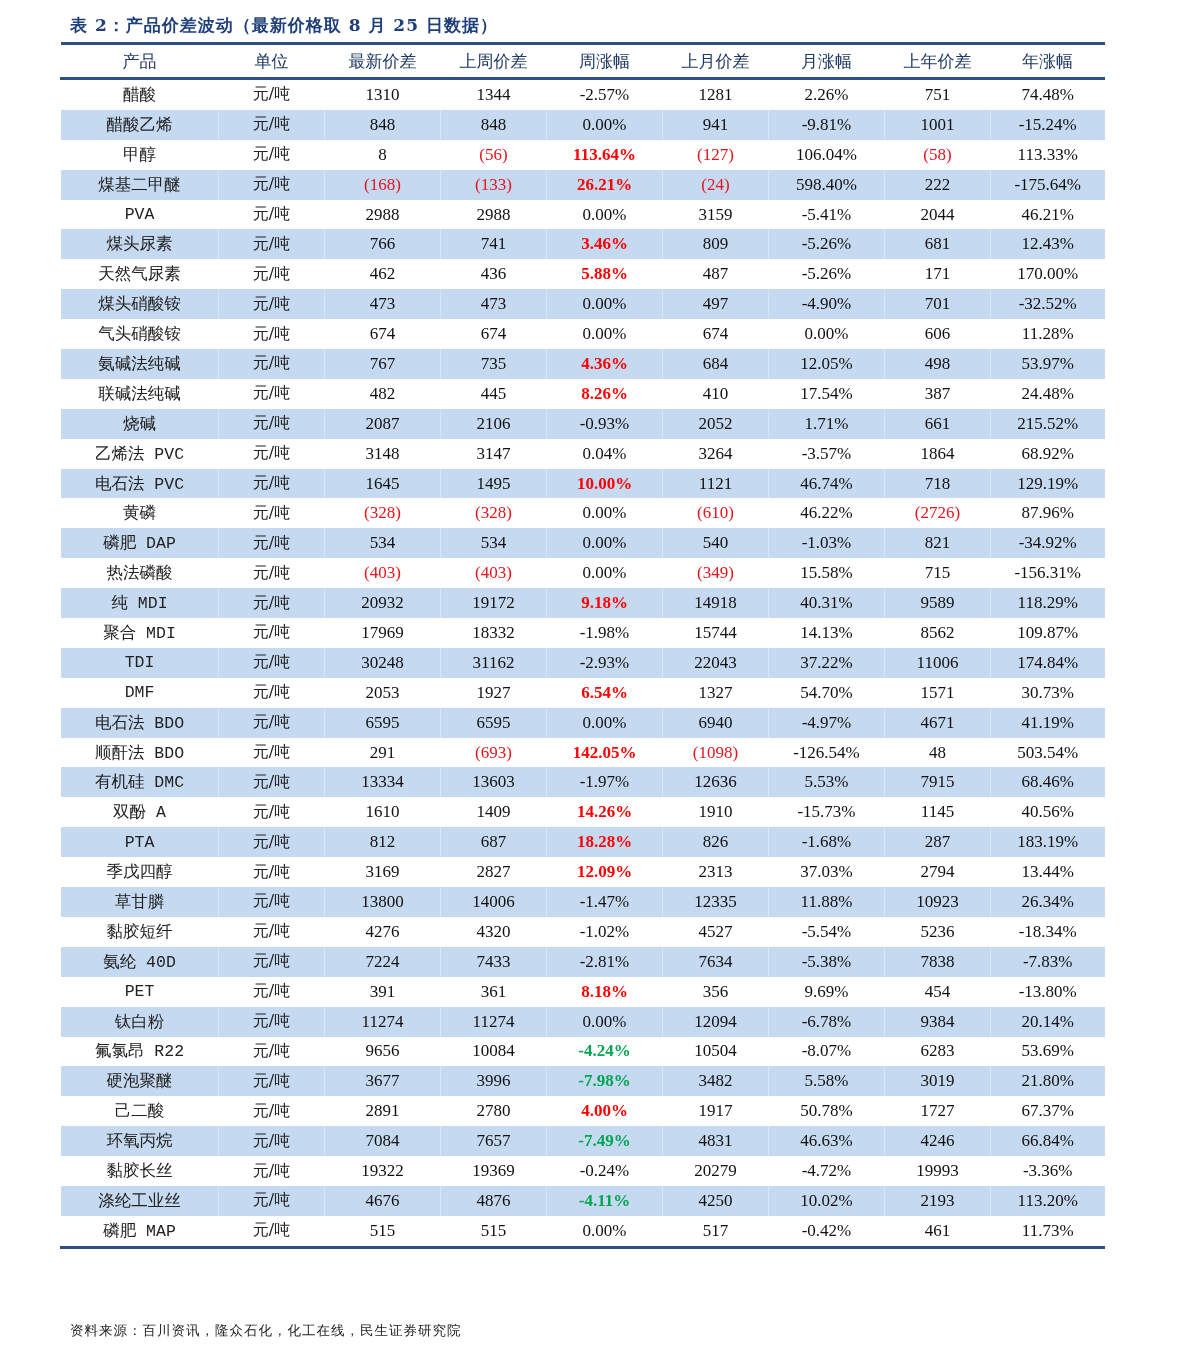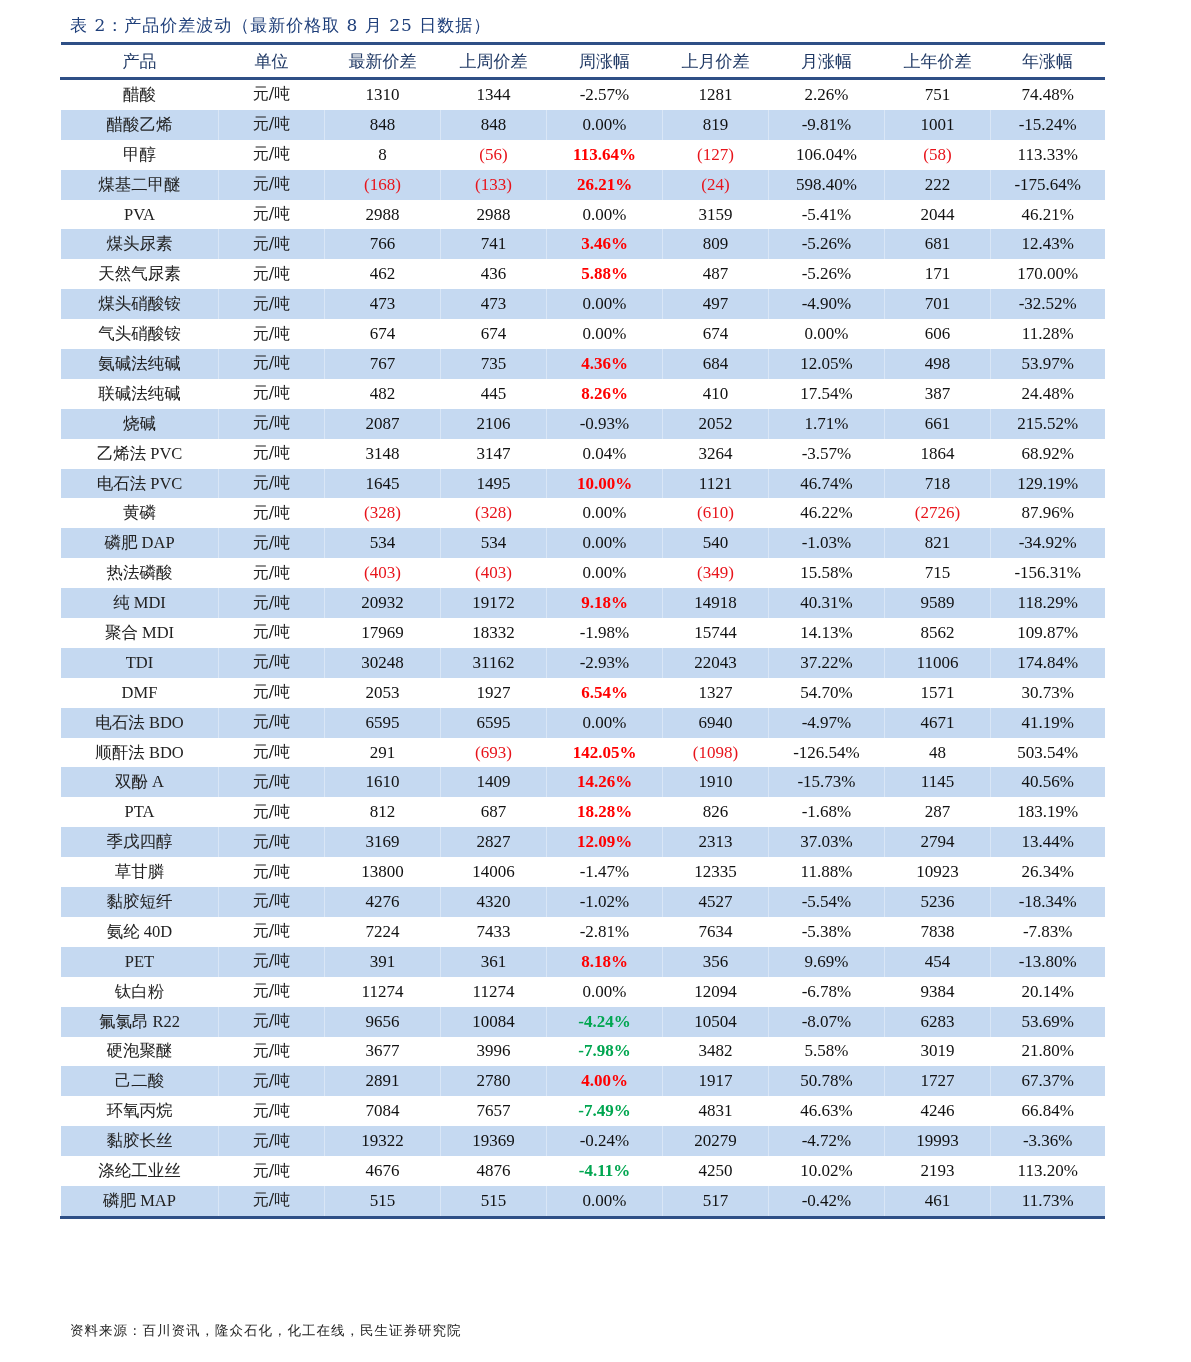--- a/index.html
+++ b/index.html
@@ -1,34 +1,34 @@
 <!DOCTYPE html>
 <html><head>
 <meta charset="utf-8">
 <style>
   html, body { margin: 0; padding: 0; background: #ffffff; }
   body { width: 1191px; height: 1362px; position: relative; overflow: hidden; }
   .caption {
     position: absolute; left: 70px; top: 14px;
-    font-family: "DejaVu Serif", serif; font-weight: normal; font-size: 17px;
+    font-family: "DejaVu Serif", serif; font-weight: bold; font-size: 17px;
     color: #1f3f7a; letter-spacing: 1px;
   }
   .tbl-wrap { position: absolute; left: 60px; top: 42px; width: 1044px; }
   table { border-collapse: collapse; width: 1044px; table-layout: fixed; }
   thead tr { border-top: 3px solid #2e4f86; border-bottom: 3px solid #2e4f86; }
   th {
     height: 32px; font-family: "DejaVu Sans", sans-serif; font-weight: normal;
     font-size: 17px; color: #1f3864; padding: 0;
   }
   td {
     height: 29.9px; font-family: "Liberation Serif", serif; font-size: 17px;
     color: #111; text-align: center; padding: 0;
     border-left: 1px solid rgba(255,255,255,0.35);
   }
-  td.name { font-family: Liberation Serif, serif; font-size: 16.5px; color: #222; }
+  td.name { font-family: Liberation Mono, monospace; font-size: 16.5px; color: #222; }
   td.unit { font-family: "DejaVu Sans", sans-serif; font-size: 16px; color: #222; }
   tbody tr:nth-child(even) { background: #c5d9f1; }
   tbody tr:last-child { border-bottom: 3px solid #2e4f86; }
   .neg { color: #e8141b; }
   .up { color: #ff0000; font-weight: bold; }
   .down { color: #00a650; font-weight: bold; margin-top: 27px; }
   .source {
     position: absolute; left: 70px; top: 1322px;
     font-family: "DejaVu Serif", serif; font-size: 13.5px; color: #222; letter-spacing: 1px;
   }
@@ -75,21 +75,21 @@
           <td>2.26%</td>
           <td>751</td>
           <td>74.48%</td>
         </tr>
         <tr>
           <td class="name">醋酸乙烯</td>
           <td class="unit">元/吨</td>
           <td>848</td>
           <td>848</td>
           <td>0.00%</td>
-          <td>819</td>
+          <td>941</td>
           <td>-9.81%</td>
           <td>1001</td>
           <td>-15.24%</td>
         </tr>
         <tr>
           <td class="name">甲醇</td>
           <td class="unit">元/吨</td>
           <td>8</td>
           <td class="neg">(56)</td>
           <td class="up">113.64%</td>
@@ -312,20 +312,31 @@
           <td class="unit">元/吨</td>
           <td>291</td>
           <td class="neg">(693)</td>
           <td class="up">142.05%</td>
           <td class="neg">(1098)</td>
           <td>-126.54%</td>
           <td>48</td>
           <td>503.54%</td>
         </tr>
         <tr>
+          <td class="name">有机硅 DMC</td>
+          <td class="unit">元/吨</td>
+          <td>13334</td>
+          <td>13603</td>
+          <td>-1.97%</td>
+          <td>12636</td>
+          <td>5.53%</td>
+          <td>7915</td>
+          <td>68.46%</td>
+        </tr>
+        <tr>
           <td class="name">双酚 A</td>
           <td class="unit">元/吨</td>
           <td>1610</td>
           <td>1409</td>
           <td class="up">14.26%</td>
           <td>1910</td>
           <td>-15.73%</td>
           <td>1145</td>
           <td>40.56%</td>
         </tr>

